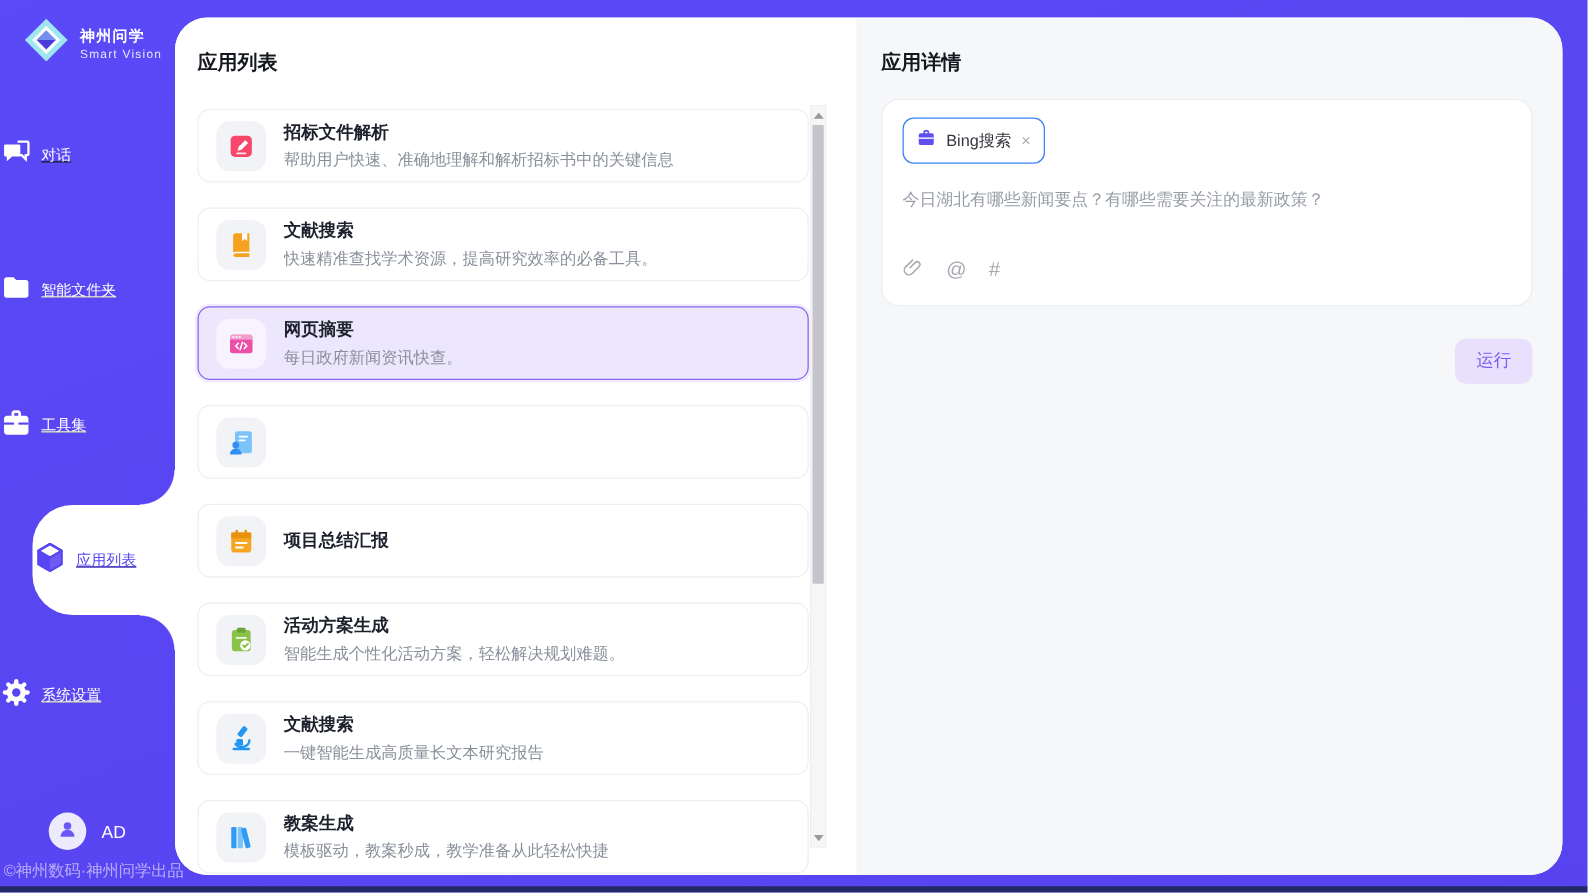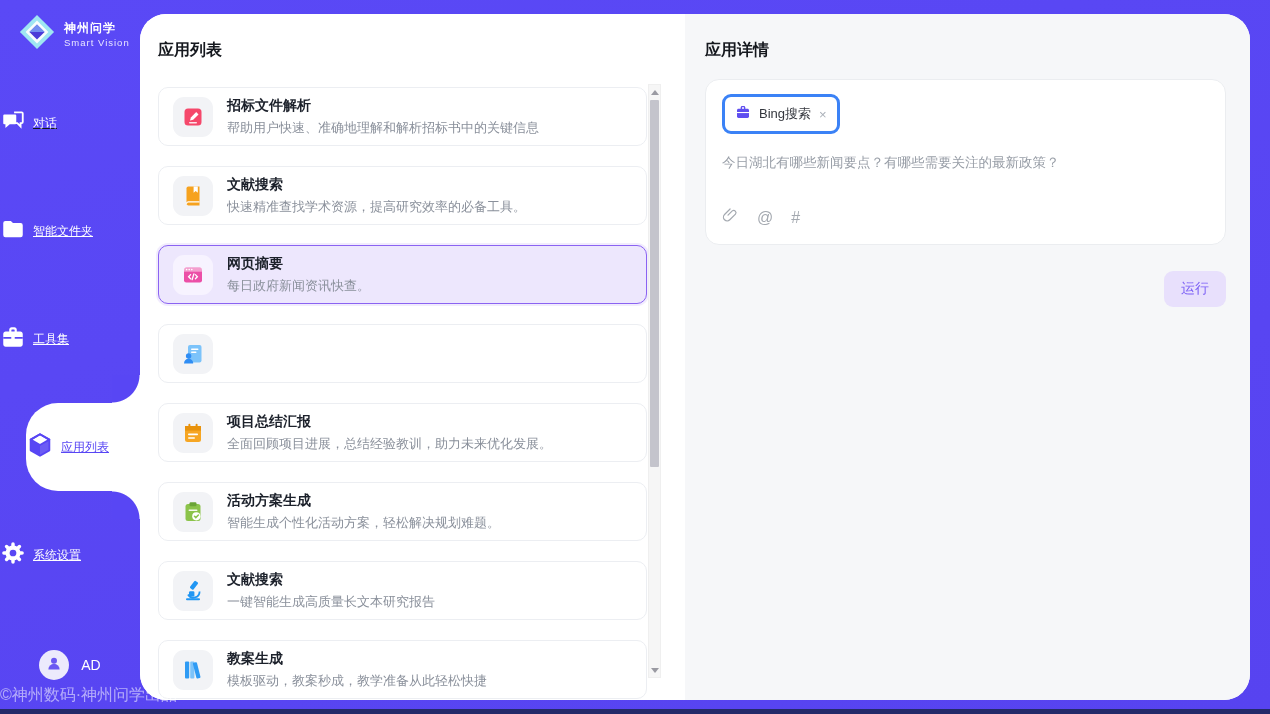--- a/index.html
+++ b/index.html
@@ -21,21 +21,21 @@
   .nav-item .nav-label { font-size:12px; color:#ffffff; }
   .nav-item.underlined .nav-label { text-decoration:underline; }
   .nav-item.active { position:relative; background:#fff; border-radius:32px 0 0 32px; margin:-12px 0 -12px 26px; width:114px; height:88px; }
   .nav-item.active .nav-label { color:#5846f4; }
   .curve { position:absolute; right:0; width:28px; height:28px; pointer-events:none; }
   .curve.top { top:-28px; background:radial-gradient(circle 28px at 0 0,#5846f4 27px,#fff 28px); }
   .curve.bottom { bottom:-28px; background:radial-gradient(circle 28px at 0 100%,#5846f4 27px,#fff 28px); }
   .user-row { position:absolute; bottom:34px; left:0; width:140px; display:flex; align-items:center; justify-content:center; gap:12px; }
   .avatar { width:30px; height:30px; border-radius:50%; background:#eceafc; display:flex; align-items:center; justify-content:center; }
   .user-name { color:#fff; font-size:14px; }
-  .copyright { position:absolute; bottom:8px; left:0; width:150px; text-align:center; color:rgba(255,255,255,0.55); font-size:16px; white-space:nowrap;margin-top:47px; }
+  .copyright { position:absolute; bottom:8px; left:0; width:150px; text-align:center; color:rgba(255,255,255,0.55); font-size:13px; white-space:nowrap;margin-top:47px; }
 
   
   .content { position:absolute; left:140px; top:14px; right:20px; bottom:14px; border-radius:26px; overflow:hidden; display:flex; background:#fff; z-index:1; }
 
   
   .list-panel { width:545px; background:#fff; position:relative; padding:26px 0 0 18px; flex-shrink:0; }
   .panel-title { font-size:16px; font-weight:700; color:#15181e; }
   .cards { margin-top:26px; display:flex; flex-direction:column; gap:20px; width:489px; }
   .app-card { display:flex; align-items:center; gap:14px; height:59px; padding:0 14px; border:1px solid #eceef2; border-radius:10px; background:#fff; cursor:pointer; }
   .app-card.selected { background:#ede7fd; border:1px solid #8b63f2; box-shadow:0 0 0 2px rgba(139,99,242,0.12); }
@@ -50,21 +50,21 @@
   .sb-arrow { position:absolute; left:0; width:100%; height:14px; display:flex; align-items:center; justify-content:center; }
   .sb-arrow.up { top:0; }
   .sb-arrow.down { bottom:0; }
   .tri-up { width:0; height:0; border-left:4px solid transparent; border-right:4px solid transparent; border-bottom:5px solid #9a9aa2; }
   .tri-down { width:0; height:0; border-left:4px solid transparent; border-right:4px solid transparent; border-top:5px solid #9a9aa2; }
   .sb-thumb { position:absolute; left:1px; top:15px; width:9px; height:62%; background:#c4c4cc; border-radius:1px; }
 
   
   .detail-panel { flex:1; background:#f6f7f9; padding:26px 24px 0 20px; display:flex; flex-direction:column; }
   .input-card { margin-top:18px; background:#fff; border:1px solid #ebedf0; border-radius:14px; padding:14px 16px 12px 16px; height:166px; display:flex; flex-direction:column; }
-  .tool-tag { display:inline-flex; align-items:center; gap:8px; border:3px solid #3b82f6; border-radius:9px; padding:7px 10px; background:#fff; width:max-content; cursor:pointer; }
+  .tool-tag { display:inline-flex; align-items:center; gap:8px; border:1px solid #3b82f6; border-radius:9px; padding:7px 10px; background:#fff; width:max-content; cursor:pointer; }
   .tool-tag-label { font-size:13px; color:#33363d; }
   .tag-close { font-size:13px; color:#aab0b8; cursor:pointer; line-height:1; }
   .question { margin-top:20px; font-size:13.5px; color:#979da6; flex:1; }
   .toolbar-row { display:flex; align-items:center; gap:18px; padding-bottom:4px; }
   .toolbar-row .sym { font-size:16px; color:#a4a9b0; cursor:pointer; }
   .run-row { margin-top:26px; display:flex; justify-content:flex-end; }
   .run-btn { background:#e8e0fc; color:#7b5ff5; border:none; border-radius:9px; padding:9px 17px; font-size:14px; cursor:pointer; font-family:inherit; }
 </style>
 </head>
 <body>
@@ -231,21 +231,20 @@
             <rect x="4" y="5" width="16" height="16" rx="2.5" fill="#f6a623"></rect>
             <rect x="4" y="5" width="16" height="4.6" fill="#e8920c"></rect>
             <rect x="7.4" y="2.8" width="2" height="4.2" rx="1" fill="#e8920c"></rect>
             <rect x="14.6" y="2.8" width="2" height="4.2" rx="1" fill="#e8920c"></rect>
             <rect x="7" y="12.6" width="10" height="1.6" rx="0.8" fill="#fff"></rect>
             <rect x="7" y="16.2" width="7" height="1.6" rx="0.8" fill="#fff"></rect>
           </svg>
         </span>
         <span class="app-texts">
           <span class="app-name">项目总结汇报</span>
-          <span class="app-desc">全面回顾项目进展，总结经验教训，助力未来优化发展。</span>
         </span>
       </div>
 
       <div class="app-card">
         <span class="app-icon-box">
           <svg width="24" height="24" viewBox="0 0 24 24">
             <rect x="4.5" y="4" width="15" height="17" rx="2.5" fill="#8bc34a"></rect>
             <rect x="8.5" y="2.2" width="7" height="4" rx="1.2" fill="#6aa436"></rect>
             <rect x="7.5" y="9.5" width="9" height="1.5" rx="0.75" fill="#fff" opacity="0.9"></rect>
             <circle cx="15.3" cy="16.3" r="4.1" fill="#fff"></circle>

